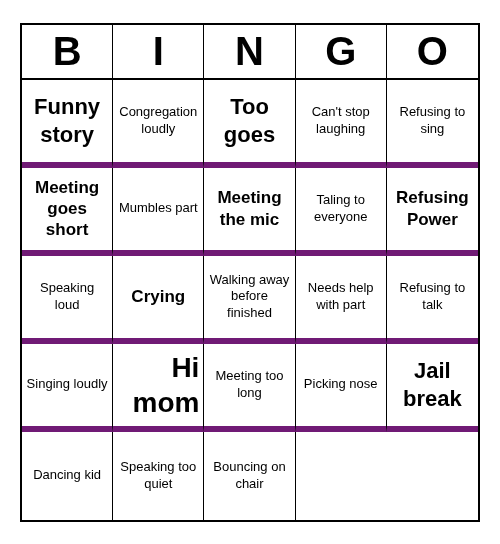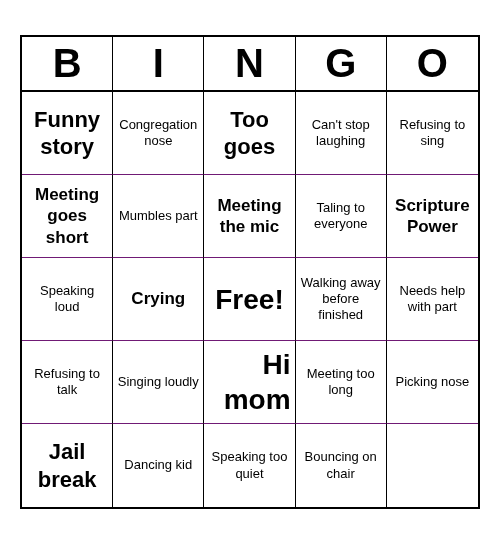--- a/index.html
+++ b/index.html
@@ -31,21 +31,21 @@
     .bingo-header-cell:last-child {
       border-right: none;
     }
     .bingo-grid {
       display: grid;
       grid-template-columns: repeat(5, 1fr);
       grid-template-rows: repeat(5, 1fr);
     }
     .bingo-cell {
       border-right: 1px solid #000;
-      border-bottom: 1px solid #701a75;
+      border-bottom: 6px solid #701a75;
       display: flex;
       align-items: center;
       justify-content: center;
       text-align: center;
       padding: 6px 4px;
       min-height: 82px;
       font-size: 13px;
       line-height: 1.25;
     }
     .bingo-cell:nth-child(5n) {
@@ -78,32 +78,31 @@
 <div class="bingo-card">
   <div class="bingo-header">
   <div class="bingo-header-cell">B</div>
       <div class="bingo-header-cell">I</div>
       <div class="bingo-header-cell">N</div>
       <div class="bingo-header-cell">G</div>
       <div class="bingo-header-cell">O</div>
     </div>
   <div class="bingo-grid">
   <div class="bingo-cell large-text">Funny story</div>
-      <div class="bingo-cell">Congregation nose</div>
+      <div class="bingo-cell">Congregation loudly</div>
       <div class="bingo-cell large-text">Too goes</div>
       <div class="bingo-cell">Can't stop laughing</div>
       <div class="bingo-cell">Refusing to sing</div>
       <div class="bingo-cell medium-text">Meeting goes short</div>
       <div class="bingo-cell">Mumbles part</div>
       <div class="bingo-cell medium-text">Meeting the mic</div>
       <div class="bingo-cell">Taling to everyone</div>
-      <div class="bingo-cell medium-text">Scripture Power</div>
+      <div class="bingo-cell medium-text">Refusing Power</div>
       <div class="bingo-cell">Speaking loud</div>
       <div class="bingo-cell medium-text">Crying</div>
-      <div class="bingo-cell free-cell">Free!</div>
       <div class="bingo-cell">Walking away before finished</div>
       <div class="bingo-cell">Needs help with part</div>
       <div class="bingo-cell">Refusing to talk</div>
       <div class="bingo-cell">Singing loudly</div>
       <div class="bingo-cell hi-mom">Hi mom</div>
       <div class="bingo-cell">Meeting too long</div>
       <div class="bingo-cell">Picking nose</div>
       <div class="bingo-cell large-text">Jail break</div>
       <div class="bingo-cell">Dancing kid</div>
       <div class="bingo-cell">Speaking too quiet</div>

